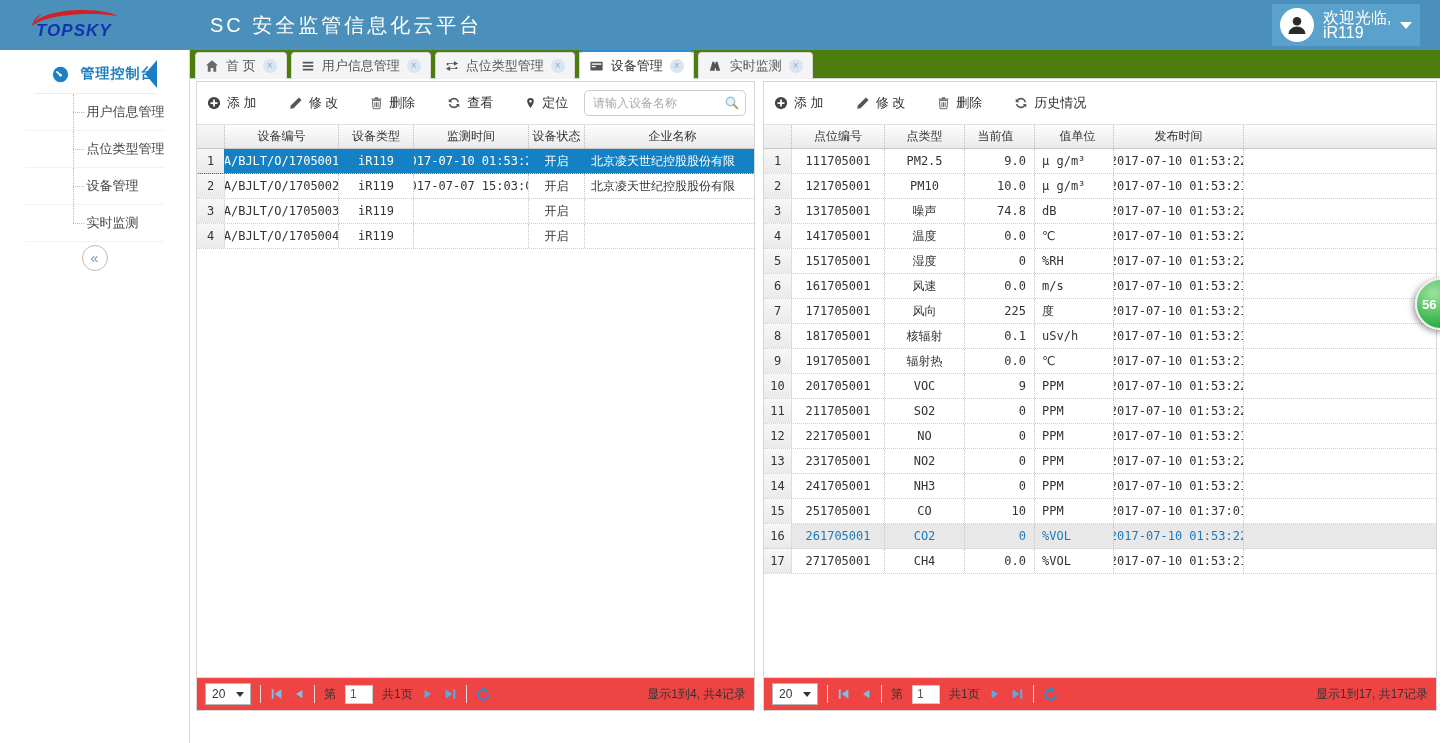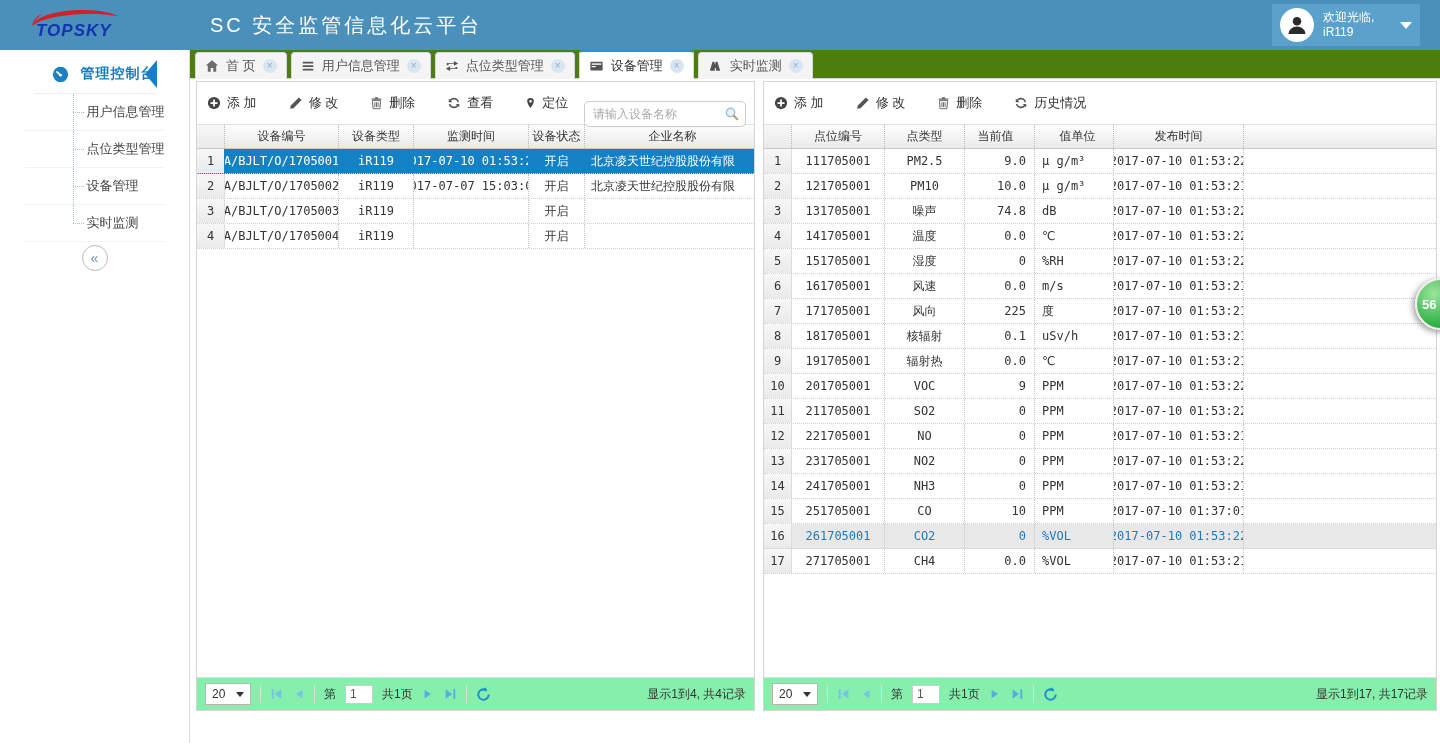--- a/index.html
+++ b/index.html
@@ -8,21 +8,21 @@
   .app { position:relative; width:1440px; height:743px; overflow:hidden; background:#fff; }
 
   
   .hdr { height:50px; background:#4a90ba; display:flex; align-items:center; position:relative; }
   .logo { margin-left:28px; width:120px; display:flex; flex-direction:column; align-items:flex-start; }
   .logo svg { display:block; }
   .logo-text { font-style:italic; font-weight:bold; font-size:17px; color:#1433b0; letter-spacing:1px; margin-top:-6px; margin-left:8px; }
   .hdr-title { color:#fff; font-size:20px; letter-spacing:3px; margin-left:62px; }
   .user-box { position:absolute; right:20px; top:4px; width:148px; height:42px; background:#5aa2cb; display:flex; align-items:center; padding:0 8px; }
   .avatar { width:34px; height:34px; border-radius:50%; background:#fff; display:flex; align-items:center; justify-content:center; flex:0 0 auto; }
-  .welcome { color:#fff; font-size:12px; line-height:15px; margin-left:9px; }
+  .welcome { color:#fff; font-size:16px; line-height:15px; margin-left:9px; }
   .caret-down { margin-left:auto; width:0; height:0; border-left:6px solid transparent; border-right:6px solid transparent; border-top:7px solid #fff; }
 
   
   .main { display:flex; height:693px; }
   .sidebar { width:190px; background:#fff; border-right:1px solid #d8d8d8; display:flex; flex-direction:column; position:relative; padding-top:5px;align-items:center; }
   .content { flex:1; display:flex; flex-direction:column; position:relative; overflow:hidden; }
 
   
   .grp { height:39px; display:flex; align-items:center; padding-left:18px; border-bottom:1px solid #ededed; position:relative; cursor:pointer; }
   .grp .grp-label { color:#1b7ec3; font-size:14px; font-weight:bold; margin-left:12px; letter-spacing:1px; }
@@ -46,21 +46,21 @@
   .tab-close { width:14px; height:14px; border-radius:50%; background:#d9e6f2; color:#93aec8; font-size:10px; line-height:13px; text-align:center; cursor:pointer; }
 
   
   .panels { display:flex; gap:8px; padding:2px 3px 0 6px; height:632px; }
   .panel { border:1px solid #d6d6d6; background:#fff; display:flex; flex-direction:column; overflow:hidden; }
   .panel.dev { width:559px; flex:0 0 auto; }
   .panel.mon { flex:1; }
 
   .toolbar { height:42px; display:flex; align-items:center; padding:0 10px; gap:32px; position:relative; }
   .tool-btn { display:flex; align-items:center; gap:6px; font-size:13px; color:#333; cursor:pointer; }
-  .search-wrap { position:absolute; right:8px; top:19px; }
+  .search-wrap { position:absolute; right:8px; top:8px; }
   .search-wrap input { width:162px; height:26px; border:1px solid #ccc; border-radius:5px; padding:0 26px 0 8px; font-size:12px; color:#555; outline:none; }
   .search-wrap input::placeholder { color:#aaa; }
   .search-ico { position:absolute; right:6px; top:5px; }
 
   .grid { display:flex; flex-direction:column; font-family:"DejaVu Sans Mono","DejaVu Sans",monospace; font-size:12px; }
   .row { display:flex; height:25px; border-bottom:1px dotted #cfcfcf; background:#fff; }
   .hrow { border-top:1px solid #e0e0e0; border-bottom:1px solid #c9c9c9; background:linear-gradient(#fdfdfd,#eaeaea); font-family:"Liberation Sans","DejaVu Sans",sans-serif; color:#333; }
   .cell { display:flex; align-items:center; justify-content:center; border-right:1px dotted #c6c6c6; height:100%; overflow:hidden; white-space:nowrap; }
   .c-num { background:linear-gradient(#f7f7f7,#eaeaea); border-right:1px solid #ddd; color:#333; }
   .hrow .cell { border-right:1px dotted #bbb; }
@@ -70,21 +70,21 @@
 
   .row.selected { background:#1581c5; color:#fff; }
   .row.selected .c-num { background:linear-gradient(#f7f7f7,#eaeaea); color:#333; }
   .row.selected .cell { border-right-color:#1581c5; }
   .row.hilite { background:#e8e8e8; color:#1a7ac0; }
   .row.hilite .c-num { background:linear-gradient(#f7f7f7,#eaeaea); color:#333; }
 
   .grid-filler { flex:1; }
 
   
-  .pager { height:30px; border-top:1px solid #ddd; display:flex; align-items:center; padding:16px 8px; gap:9px; font-size:12px; color:#333; background:#86efac; }
+  .pager { height:30px; border-top:1px solid #ddd; display:flex; align-items:center; padding:16px 8px; gap:9px; font-size:12px; color:#333; background:#ef4444; }
   .psel { width:46px; height:22px; border:1px solid #b5b5b5; background:#fff; display:flex; align-items:center; justify-content:space-between; padding:0 6px; cursor:pointer; }
   .psel .pcaret { width:0; height:0; border-left:4px solid transparent; border-right:4px solid transparent; border-top:5px solid #333; }
   .psep { width:1px; height:18px; background:#ddd; }
   .picon { display:flex; align-items:center; cursor:pointer; }
   .pinput { width:28px; height:19px; border:1px solid #ccc; font-size:12px; text-align:left; padding-left:4px; color:#555; outline:none; }
   .psummary { margin-left:auto; color:#333; }
 
   
   .float-badge { position:absolute; right:-27px; top:278px; width:52px; height:52px; border-radius:50%; background:radial-gradient(circle at 35% 28%, #9be49b, #2fae44 70%); border:2px solid #efefef; box-shadow:-2px 2px 6px rgba(0,0,0,.4); color:#fff; font-weight:bold; font-size:13px; display:flex; align-items:center; padding-left:5px; z-index:50; cursor:pointer; }
 </style>

